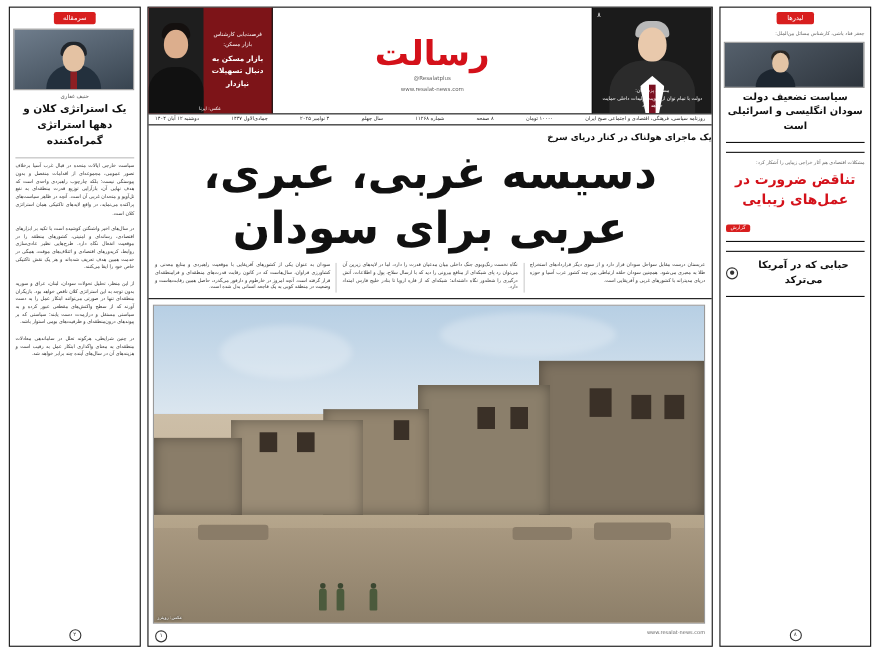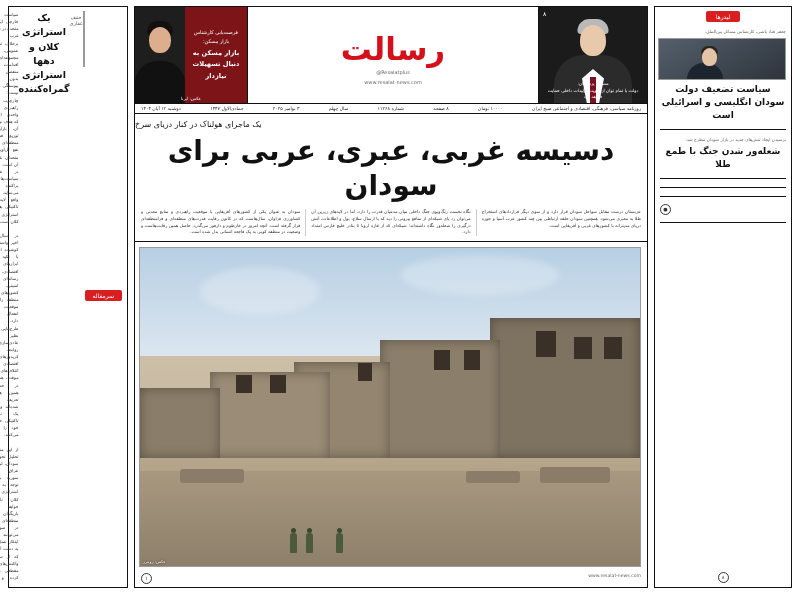--- a/index.html
+++ b/index.html
@@ -24,21 +24,21 @@
   .col{box-sizing:border-box;}
   .hairline{height:1px;background:#bbb;margin:4px 0;}
   .red{color:#d81e1e;}
   .tiny{font-size:4.4px;line-height:1.55;color:#333;text-align:justify;}
 
   
   .sidebar{
     width:120px;
     border:1px solid #111;
     padding:4px 5px;
-    display:flex;
+    display:flex;flex-direction:column;
     align-items:stretch;
     background:#fff;
   }
   .side-flag{
     align-self:center;
     background:#d81e1e;color:#fff;
     font-size:6px;padding:2px 8px;
     border-radius:2px;
     margin-bottom:4px;
     letter-spacing:.3px;
@@ -174,25 +174,25 @@
   }
 
   .infobar{
     display:flex;flex-direction:row-reverse;align-items:center;
     justify-content:space-between;
     border-bottom:1px solid #111;
     font-size:4.6px;color:#222;padding:2px 6px;
   }
 
   .kicker{
-    text-align:left;font-size:8px;color:#111;padding:6px 0 2px;font-weight:normal;
+    text-align:right;font-size:8px;color:#111;padding:6px 0 2px;font-weight:bold;
   }
   .headline{
     text-align:center;
-    font-size:28px;font-weight:bold;color:#111;
+    font-size:40px;font-weight:bold;color:#111;
     line-height:1.25;
     padding:2px 6px 6px;
     letter-spacing:-.5px;
   }
   .lead-row{
     display:flex;flex-direction:row-reverse;
     gap:5px;padding:0 6px 5px;border-bottom:1px solid #111;
   }
   .lead-row .cell{flex:1;}
   .lead-row .div{width:1px;background:#ccc;}
@@ -408,32 +408,36 @@
       <div class="lx-cap">جعفر قناد باشی، کارشناس مسائل بین‌الملل:</div>
       <div class="lx-thumb">
         <div class="b"></div>
           <div class="h"></div>
           <div class="f"></div>
       </div>
       <div class="lx-title">سیاست تضعیف دولت سودان انگلیسی و اسرائیلی است</div>
     </div>
     <div class="lx-divider"></div>
 
+    <div class="lx-divider"></div>
+
     <div class="lx-item">
-      <div class="lx-cap">پرسیدن ایجاد تنش‌های جدید در بازار سودان مطرح شد:</div>
-      <div class="lx-title">شعله‌ور شدن جنگ با طمع طلا</div>
-    </div>
-    <div class="lx-divider"></div>
-
+      <div class="lx-cap">مشکلات اقتصادی هم آثار خراجی زیبایی را آشکار کرد:</div>
+      <div class="lx-title big red">تناقض ضرورت در عمل‌های زیبایی</div>
+      <div style="text-align:left;margin-top:2px;">
+        <span class="lx-badge">گزارش</span>
+      </div>
+    </div>
     <div class="lx-divider"></div>
 
     <div class="lx-divider"></div>
 
     <div class="lx-item lx-row">
       <span class="lx-dot">●</span>
+      <div class="lx-title" style="flex:1;">حبابی که در آمریکا می‌ترکد</div>
     </div>
     <div class="lx-divider"></div>
 
 
     <div class="left-foot">
       <span class="pagecircle">۸</span>
     </div>
   </div>
 
 </div>

